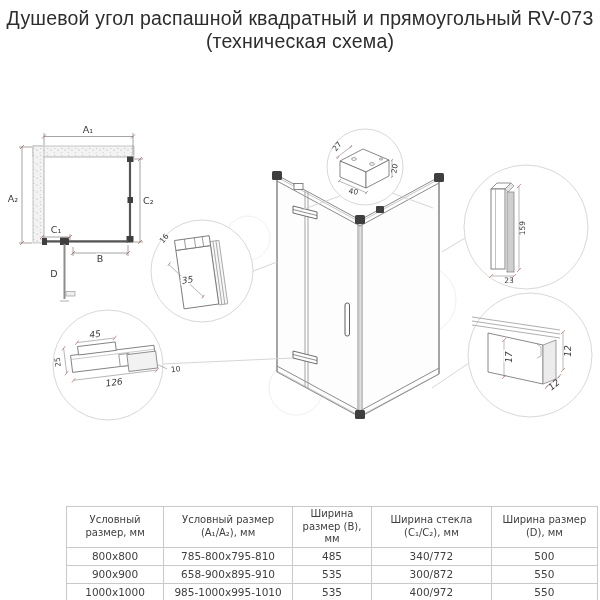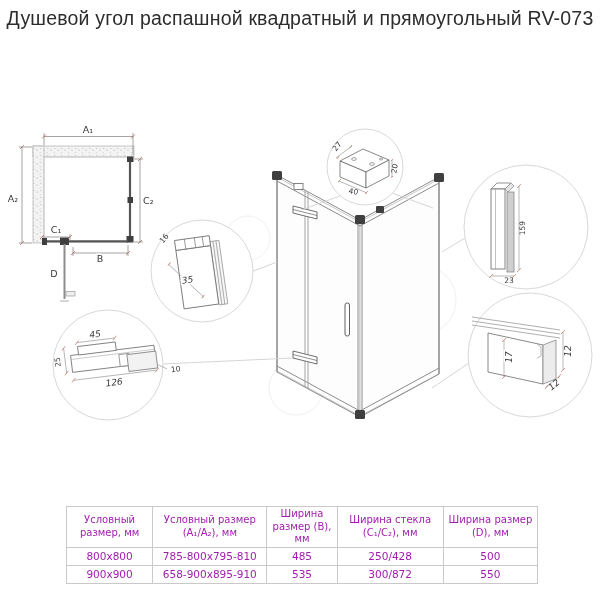--- a/index.html
+++ b/index.html
@@ -6,40 +6,41 @@
   #page{position:relative;width:600px;height:600px;background:#ffffff;overflow:hidden;
         font-family:"DejaVu Sans",sans-serif;color:#333;padding-left:34px;}
   
   #title{position:absolute;top:7px;left:0;width:600px;text-align:center;
          font-family:"Liberation Sans",sans-serif;color:#2d2d2d;
          font-size:19.5px;line-height:23px;font-weight:400;letter-spacing:.2px;}
   
   #diagram{position:absolute;top:0;left:0;}
   
   #spec-table{position:absolute;top:506px;left:66px;border-collapse:collapse;
-              table-layout:fixed;width:472px;color:#a21caf;}
+              table-layout:fixed;width:532px;color:#404040;}
   #spec-table th,#spec-table td{border:1px solid #c9c9c9;text-align:center;
               vertical-align:middle;padding:1px 2px;overflow:hidden;}
   #spec-table th{font-weight:400;font-size:10px;line-height:12.5px;height:28px;}
   #spec-table td{font-size:10.5px;height:15px;margin-top:12px;}
   .c1{width:86px}.c2{width:114px}.c3{width:70px}.c4{width:106px}.c5{width:94px}
   
   text{font-family:"DejaVu Sans",sans-serif;fill:#3a3a3a;}
   .dimtxt{font-size:7.5px;}
   .dimtxt-i{font-size:9px;font-style:italic;}
   .plantxt{font-size:9.5px;}
   .wbg{paint-order:stroke;stroke:#ffffff;stroke-width:3px;}
 </style>
 </head>
 <body>
 
 <div id="page">
 
   <div id="title">
     <div>Душевой угол распашной квадратный и прямоугольный RV-073</div>
+    <div>(техническая схема)</div>
   </div>
 
   <svg id="diagram" width="600" height="600" viewBox="0 0 600 600">
     <defs>
       <pattern id="speck" width="7" height="7" patternUnits="userSpaceOnUse">
         <rect width="7" height="7" fill="#f3f3f3"></rect>
         <circle cx="2" cy="3" r="0.6" fill="#a8a8a8"></circle>
         <circle cx="5.2" cy="5.8" r="0.5" fill="#bdbdbd"></circle>
         <circle cx="5.8" cy="1.4" r="0.5" fill="#b2b2b2"></circle>
       </pattern>
@@ -321,25 +322,32 @@
         <th>Ширина размер (B), мм</th>
         <th>Ширина стекла (C₁/C₂), мм</th>
         <th>Ширина размер (D), мм</th>
       </tr>
     </thead>
     <tbody>
       <tr>
         <td>800x800</td>
         <td>785-800x795-810</td>
         <td>485</td>
-        <td>250/428</td>
+        <td>340/772</td>
         <td>500</td>
       </tr>
       <tr>
         <td>900x900</td>
         <td>658-900x895-910</td>
         <td>535</td>
         <td>300/872</td>
         <td>550</td>
       </tr>
+      <tr>
+        <td>1000x1000</td>
+        <td>985-1000x995-1010</td>
+        <td>535</td>
+        <td>400/972</td>
+        <td>550</td>
+      </tr>
     </tbody>
   </table>
 </div>
 
 </body></html>

